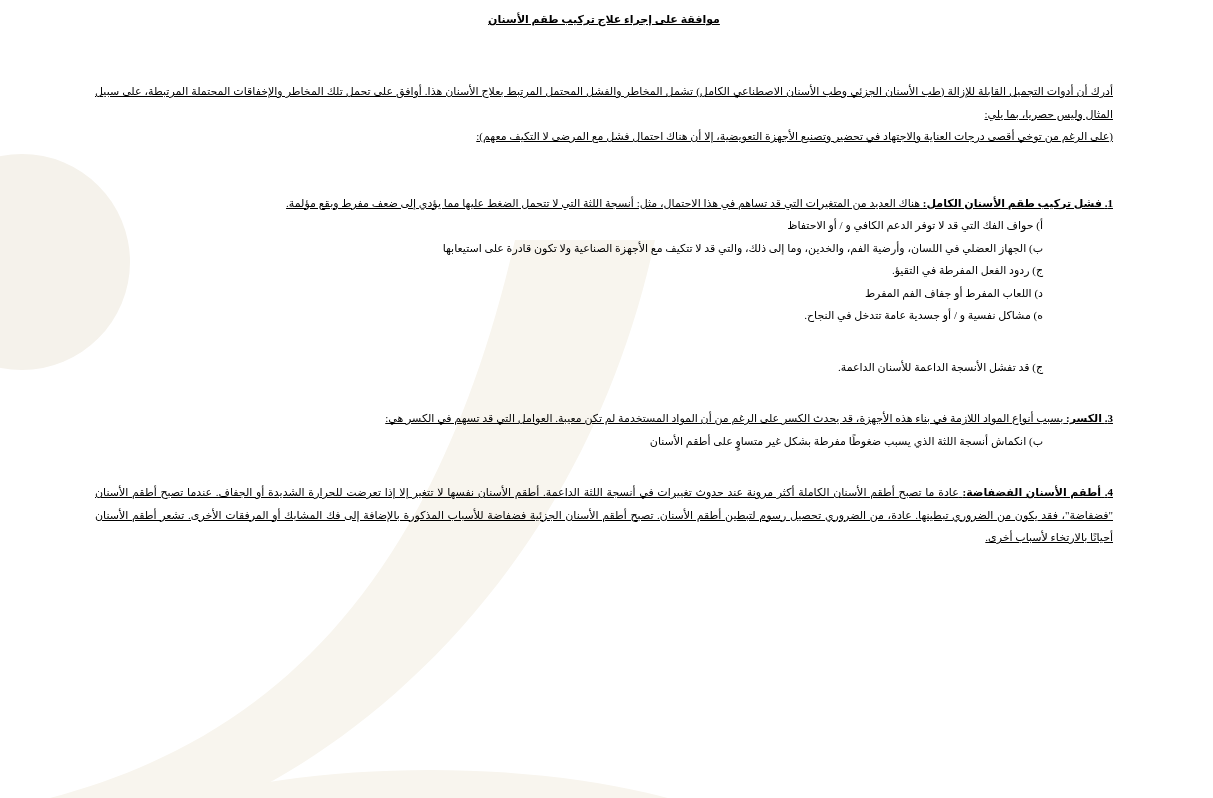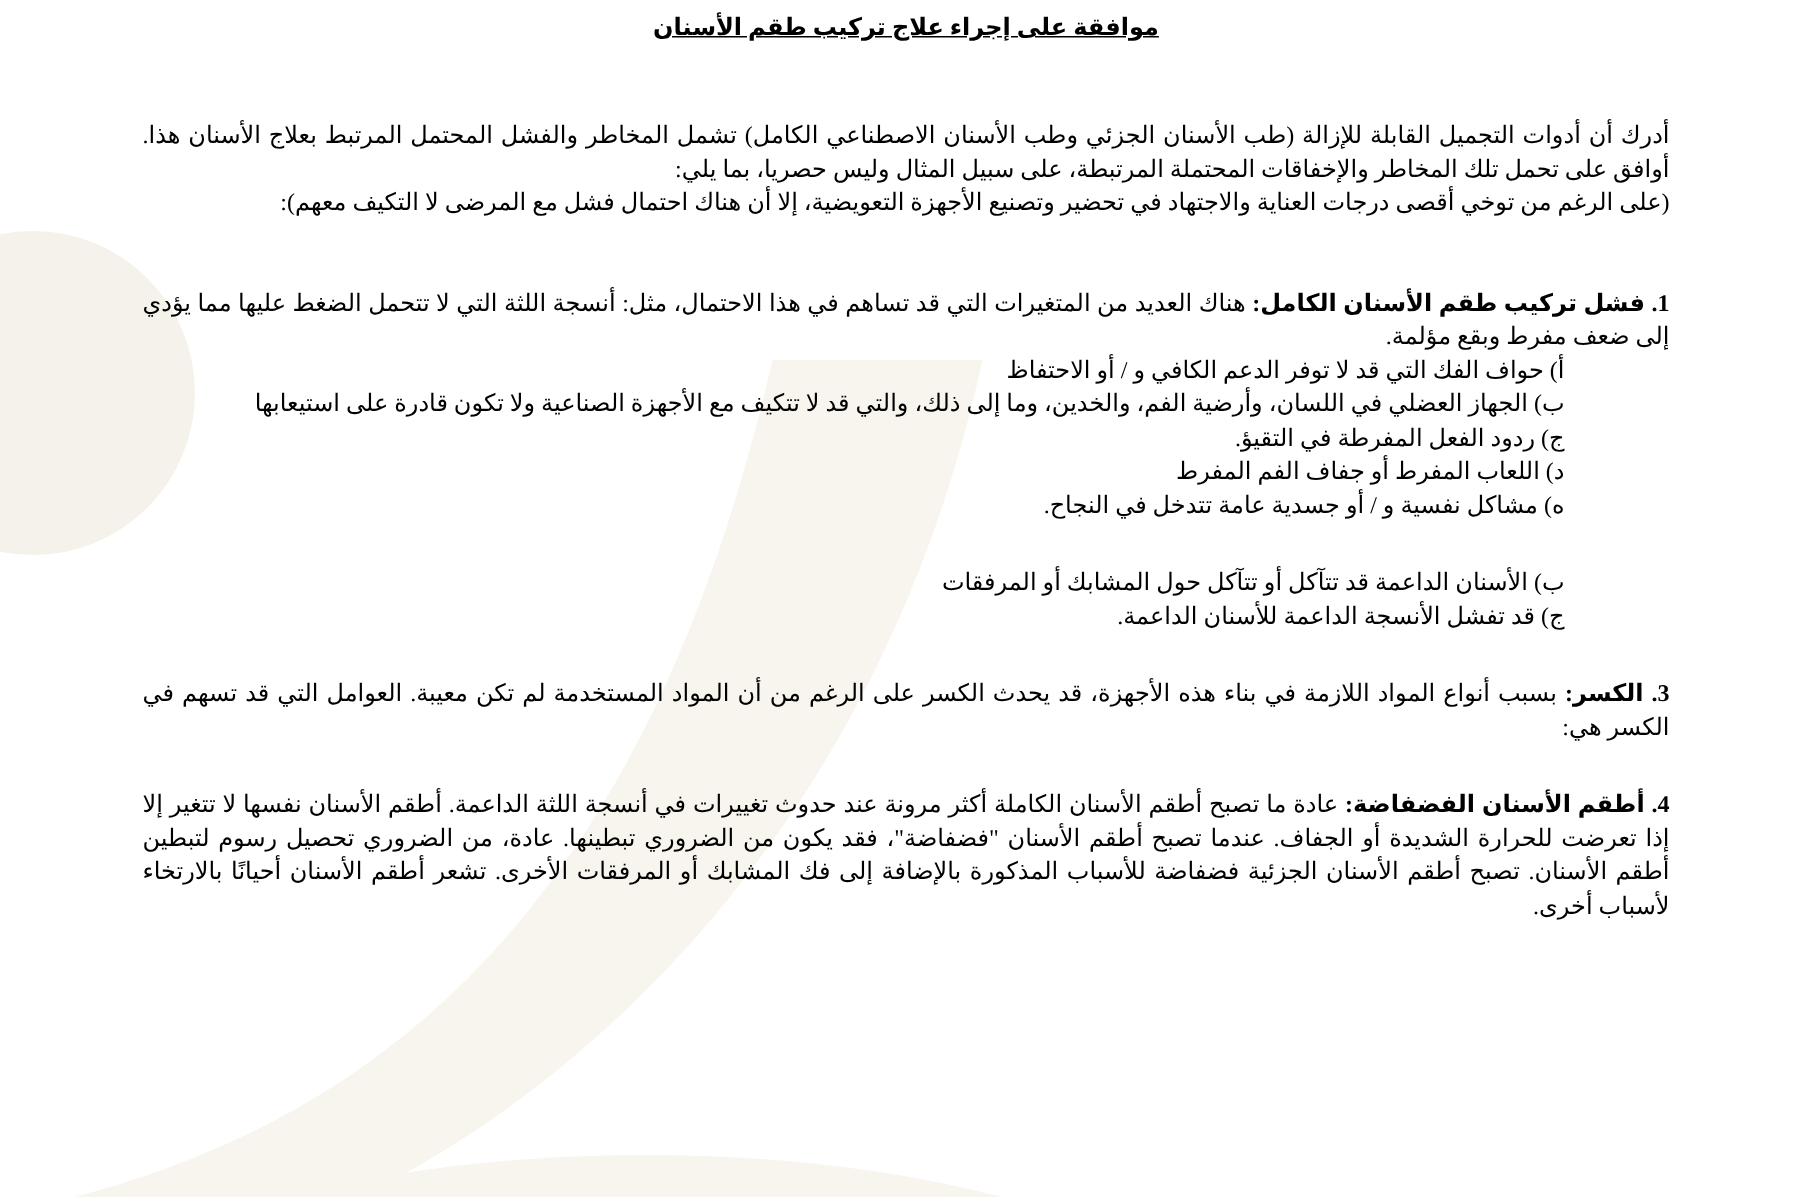--- a/index.html
+++ b/index.html
@@ -16,32 +16,32 @@
   .watermark {
     position: absolute;
     inset: 0;
     z-index: 0;
     pointer-events: none;
   }
   .content {
     position: relative;
     z-index: 1;
     padding: 8px 100px 0 95px;
-    font-size: 16px;
+    font-size: 11px;
     line-height: 22.5px;
     text-align: justify;
   }
   .title-row {
     text-align: center;
     font-weight: bold;
     margin-bottom: 50px;
     line-height: 22px;
   }
   .title-text { text-decoration: underline; }
-  p { margin: 0; }
+  p { margin: 0; text-decoration: underline; }
   .intro { margin-bottom: 44px; }
   .section { margin-bottom: 29px; }
   .section:last-child { margin-bottom: 0; }
   .sec-num, .sec-head { font-weight: bold; }
   .items { padding-right: 70px; }
   .item { text-align: justify; margin-left: 32px; }
 </style>
 </head>
 <body>
 
@@ -68,28 +68,28 @@
       <div class="item">أ) حواف الفك التي قد لا توفر الدعم الكافي و / أو الاحتفاظ</div>
       <div class="item">ب) الجهاز العضلي في اللسان، وأرضية الفم، والخدين، وما إلى ذلك، والتي قد لا تتكيف مع الأجهزة الصناعية ولا تكون قادرة على استيعابها</div>
       <div class="item">ج) ردود الفعل المفرطة في التقيؤ.</div>
       <div class="item">د) اللعاب المفرط أو جفاف الفم المفرط</div>
       <div class="item">ه) مشاكل نفسية و / أو جسدية عامة تتدخل في النجاح.</div>
     </div>
   </div>
 
   <div class="section">
     <div class="items">
-      <div class="item">ب) الأسنان الداعمة قد تتآكل أو تتآكل حول المشابك أو المرفقات</div>
       <div class="item">ج) قد تفشل الأنسجة الداعمة للأسنان الداعمة.</div>
     </div>
   </div>
 
   <div class="section">
     <p><span class="sec-num">3.</span> <span class="sec-head">الكسر:</span> <span>بسبب أنواع المواد اللازمة في بناء هذه الأجهزة، قد يحدث الكسر على الرغم من أن المواد المستخدمة لم تكن معيبة. العوامل التي قد تسهم في الكسر هي:</span></p>
     <div class="items">
+      <div class="item">ب) انكماش أنسجة اللثة الذي يسبب ضغوطًا مفرطة بشكل غير متساوٍ على أطقم الأسنان</div>
     </div>
   </div>
 
   <div class="section">
     <p><span class="sec-num">4.</span> <span class="sec-head">أطقم الأسنان الفضفاضة:</span> <span>عادة ما تصبح أطقم الأسنان الكاملة أكثر مرونة عند حدوث تغييرات في أنسجة اللثة الداعمة. أطقم الأسنان نفسها لا تتغير إلا إذا تعرضت للحرارة الشديدة أو الجفاف. عندما تصبح أطقم الأسنان "فضفاضة"، فقد يكون من الضروري تبطينها. عادة، من الضروري تحصيل رسوم لتبطين أطقم الأسنان. تصبح أطقم الأسنان الجزئية فضفاضة للأسباب المذكورة بالإضافة إلى فك المشابك أو المرفقات الأخرى. تشعر أطقم الأسنان أحيانًا بالارتخاء لأسباب أخرى.</span></p>
   </div>
 
 </div>
 
 </body></html>

